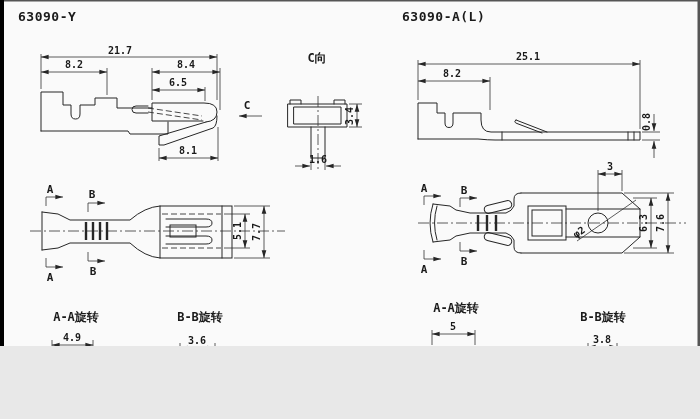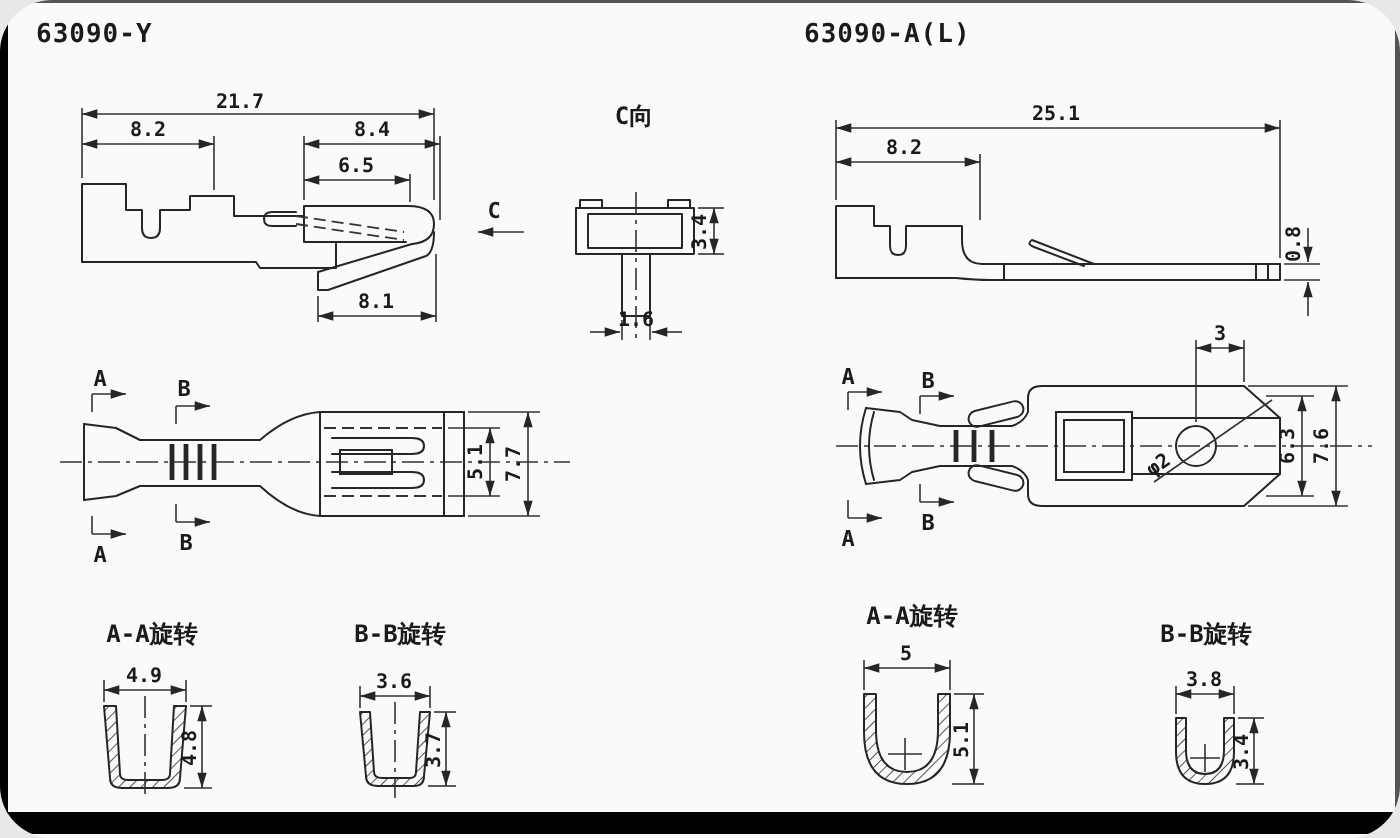--- a/index.html
+++ b/index.html
@@ -1,16 +1,16 @@
 <!DOCTYPE html>
 <html><head>
 <meta charset="utf-8">
 <style>
   html,body{margin:0;padding:0;background:#e8e8e8;}
-  #stage{position:relative;width:700px;height:419px;background:#fafafa;overflow:hidden;border-radius:26px;}
+  #stage{position:relative;width:700px;height:346px;background:#fafafa;overflow:hidden;}
   svg{position:absolute;left:0;top:0;}
   svg text{font-family:"DejaVu Sans Mono","Liberation Mono",monospace;font-weight:bold;fill:#1a1a1a;}
   .t-title{font-size:13px;letter-spacing:.5px;}
   .t-dim{font-size:10px;}
   .t-sec{font-size:12px;}
   .t-let{font-size:11px;}
   .ln{stroke:#262626;stroke-width:1;fill:none;stroke-linecap:round;stroke-linejoin:round;}
   .lnf{stroke:#262626;stroke-width:1;fill:none;}
   .ext,.dim{stroke:#333;stroke-width:.8;fill:none;}
   .cl{stroke:#333;stroke-width:.8;fill:none;stroke-dasharray:11 3 2 3;}

